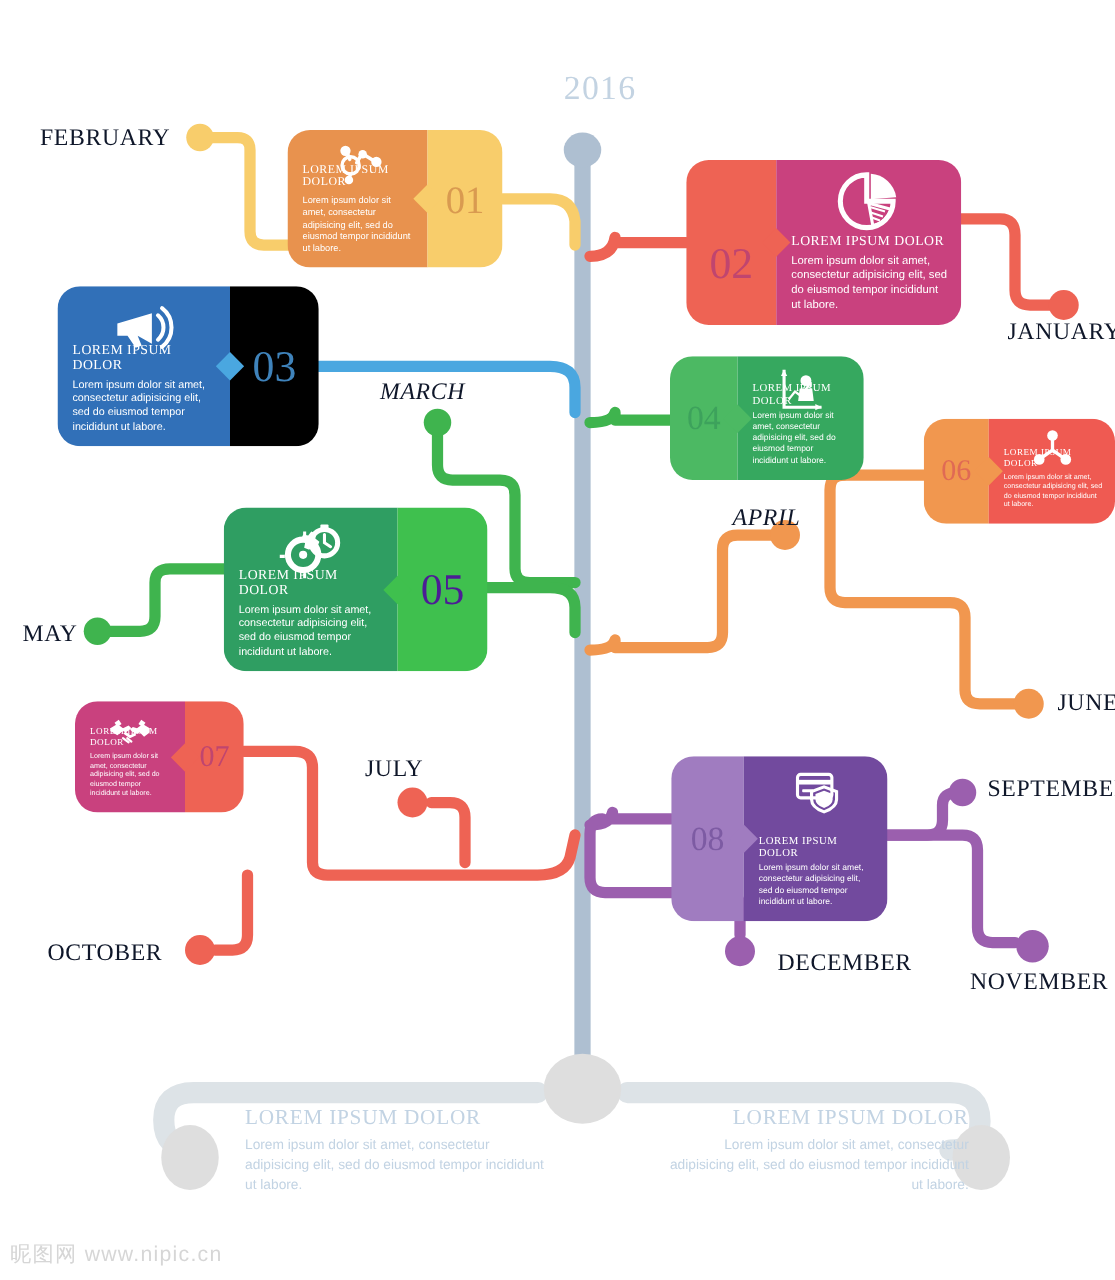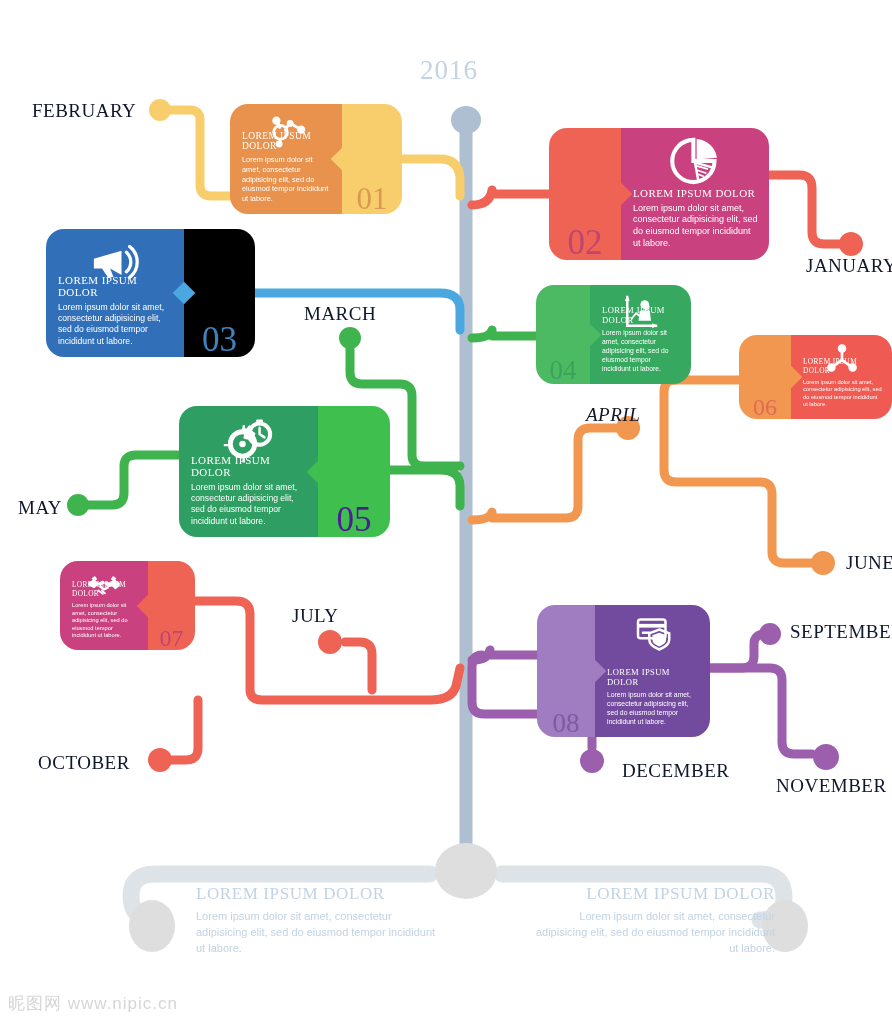--- a/index.html
+++ b/index.html
@@ -11,20 +11,21 @@
     overflow:hidden;
   }
   #stage { position:relative; width:892px; height:1024px; background:#fff; }
 
   
   #wires { position:absolute; left:0; top:0; width:892px; height:1024px; }
 
   
   .year-title {
     position:absolute; left:420px; top:55px; width:120px;
+    text-align:center;
     font-family:"Liberation Serif", serif;
     font-size:27px; letter-spacing:1px;
     color:#c3d3e2;
   }
 
   
   .month {
     position:absolute;
     font-family:"Liberation Serif", serif;
     font-size:19px; letter-spacing:0.5px;
@@ -34,21 +35,21 @@
 
   
   .card {
     position:absolute;
     border-radius:18px;
     overflow:hidden;
     display:flex;
   }
   .card .num-panel {
     position:relative;
-    display:flex; align-items:flex-end; justify-content:center;
+    display:flex; align-items:center; justify-content:center;
     flex:0 0 auto;
   }
   .card .num {
     font-family:"Liberation Serif", serif;
     font-weight:400;
     line-height:1;
   }
   .card .body-panel {
     position:relative;
     flex:1 1 auto;
@@ -169,21 +170,21 @@
       <ellipse cx="152" cy="926" rx="23" ry="26" fill="#dedede" stroke="none"></ellipse>
       <ellipse cx="785" cy="926" rx="23" ry="26" fill="#dedede" stroke="none"></ellipse>
     </g>
   </svg>
 
   <div class="year-title">2016</div>
 
   <div id="month-layer">
       <div class="month" style="left: 806px; top: 255px;">JANUARY</div>
       <div class="month" style="left: 32px; top: 100px;">FEBRUARY</div>
-      <div class="month" style="left: 304px; top: 303px;">MARCH</div>
+      <div class="month" style="left: 304px; top: 303px; font-style: italic;">MARCH</div>
       <div class="month" style="left: 586px; top: 404px; font-style: italic;">APRIL</div>
       <div class="month" style="left: 18px; top: 497px;">MAY</div>
       <div class="month" style="left: 846px; top: 552px;">JUNE</div>
       <div class="month" style="left: 292px; top: 605px;">JULY</div>
       <div class="month" style="left: 790px; top: 621px;">SEPTEMBER</div>
       <div class="month" style="left: 38px; top: 752px;">OCTOBER</div>
       <div class="month" style="left: 776px; top: 775px;">NOVEMBER</div>
       <div class="month" style="left: 622px; top: 760px;">DECEMBER</div>
     </div>
 

